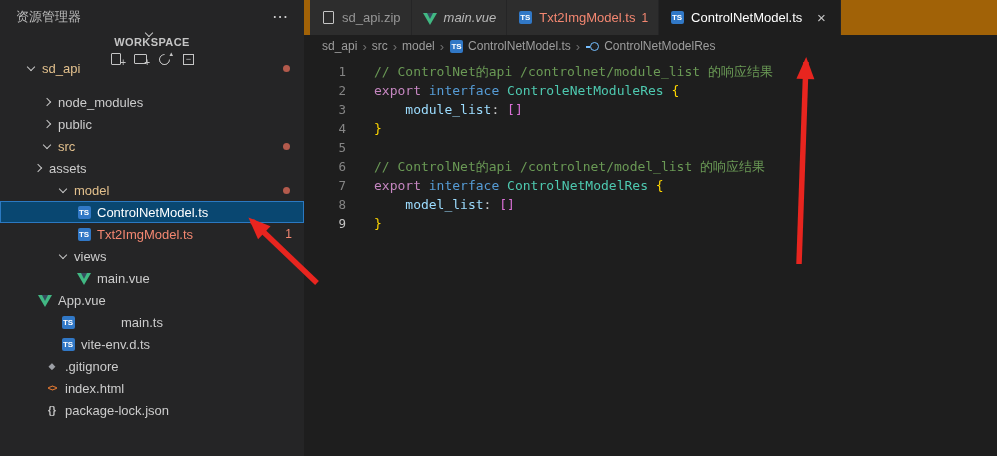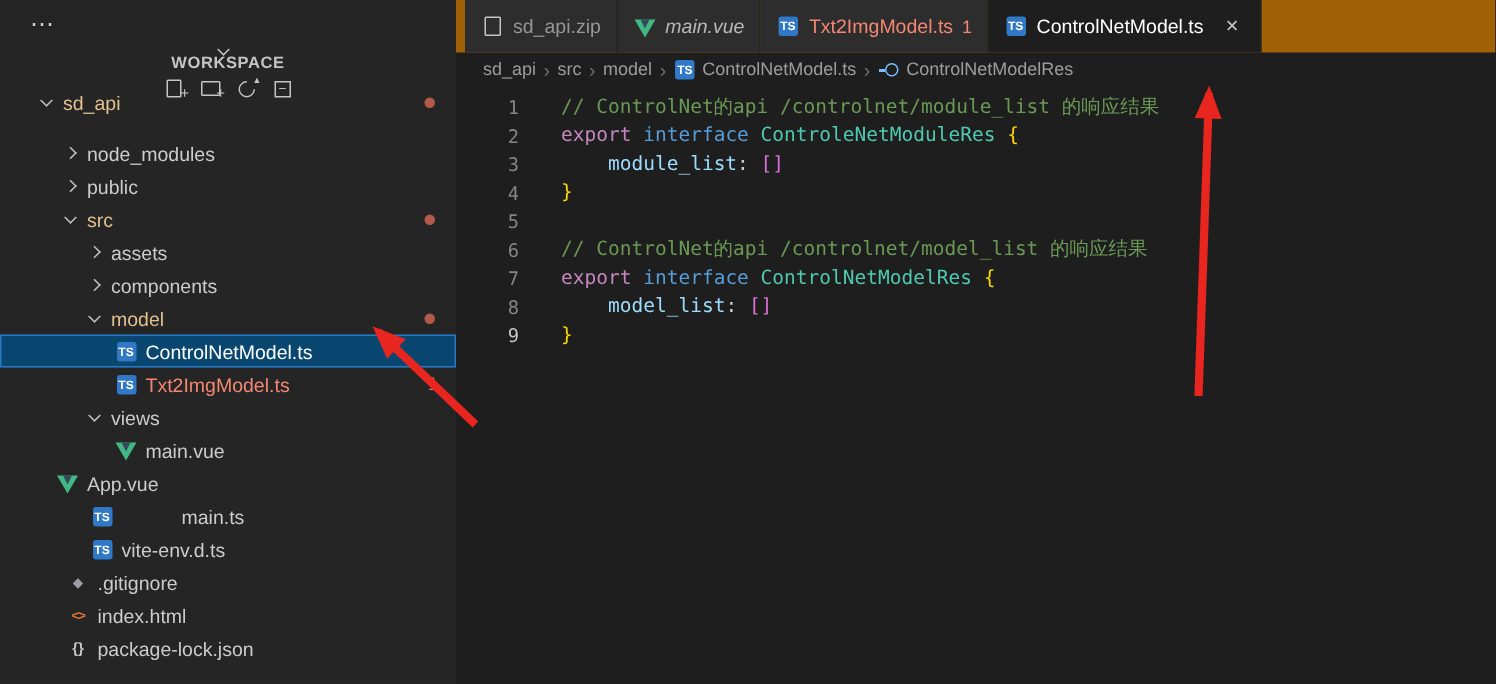--- a/index.html
+++ b/index.html
@@ -105,20 +105,21 @@
   .ashaft{stroke:var(--c-arrow,#e8251f);stroke-width:5.5;fill:none;}
   .ahead{fill:var(--c-arrow,#e8251f);}
 </style>
 </head>
 <body>
 
 <div class="app">
 
   <aside class="sidebar">
     <div class="sb-top">
+      <span class="sb-title">资源管理器</span>
       <span class="ic-more"></span>
     </div>
     <div class="sb-section">
       <span class="chev down"></span>
       <span class="sb-section-label">WORKSPACE</span>
       <span class="sb-actions">
           <span class="ax ax-new-file"></span>
           <span class="ax ax-new-folder"></span>
           <span class="ax ax-refresh"></span>
           <span class="ax ax-collapse-all"></span>
@@ -136,27 +137,23 @@
         </div>
         <div class="trow" style="padding-left: 44px;">
           <span class="chev right"></span>
           <span class="tlabel">public</span>
         </div>
         <div class="trow" style="padding-left: 44px;">
           <span class="chev down"></span>
           <span class="tlabel c-modified">src</span>
           <span class="dot"></span>
         </div>
-        <div class="trow" style="padding-left: 60px;">
+        <div class="trow" style="padding-left: 35px;">
           <span class="chev right"></span>
           <span class="tlabel">assets</span>
-        </div>
-        <div class="trow" style="padding-left: 60px;">
-          <span class="chev right"></span>
-          <span class="tlabel">components</span>
         </div>
         <div class="trow" style="padding-left: 60px;">
           <span class="chev down"></span>
           <span class="tlabel c-modified">model</span>
           <span class="dot"></span>
         </div>
         <div class="trow sel" style="padding-left: 76px;">
           <span class="ic ic-ts"></span>
           <span class="tlabel">ControlNetModel.ts</span>
         </div>

